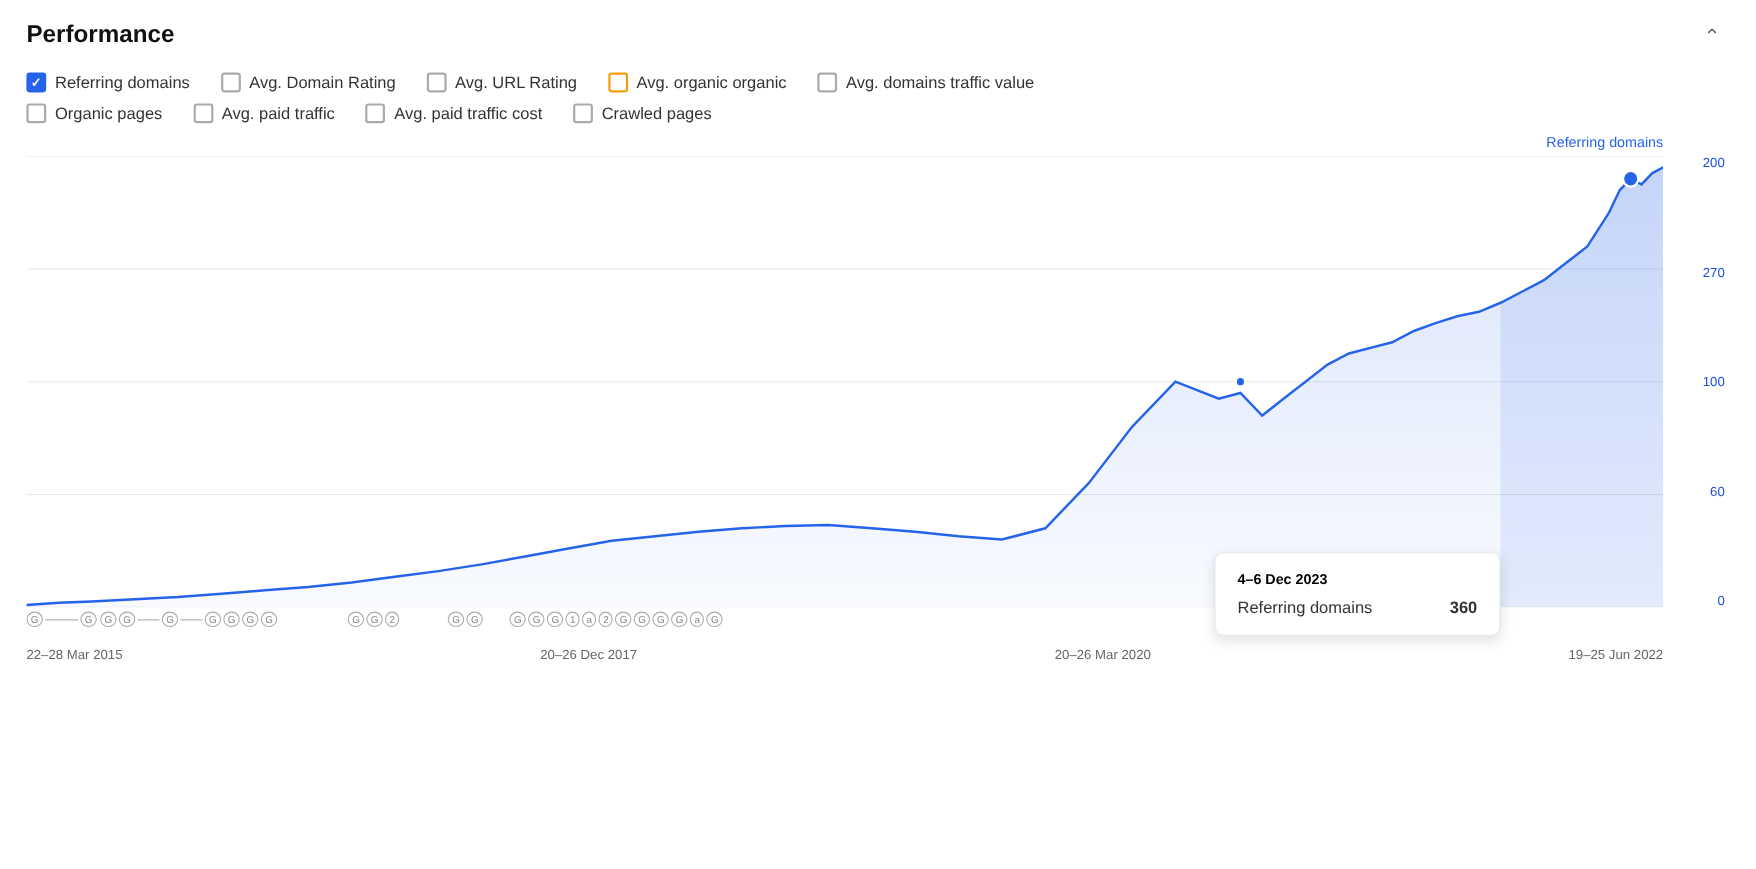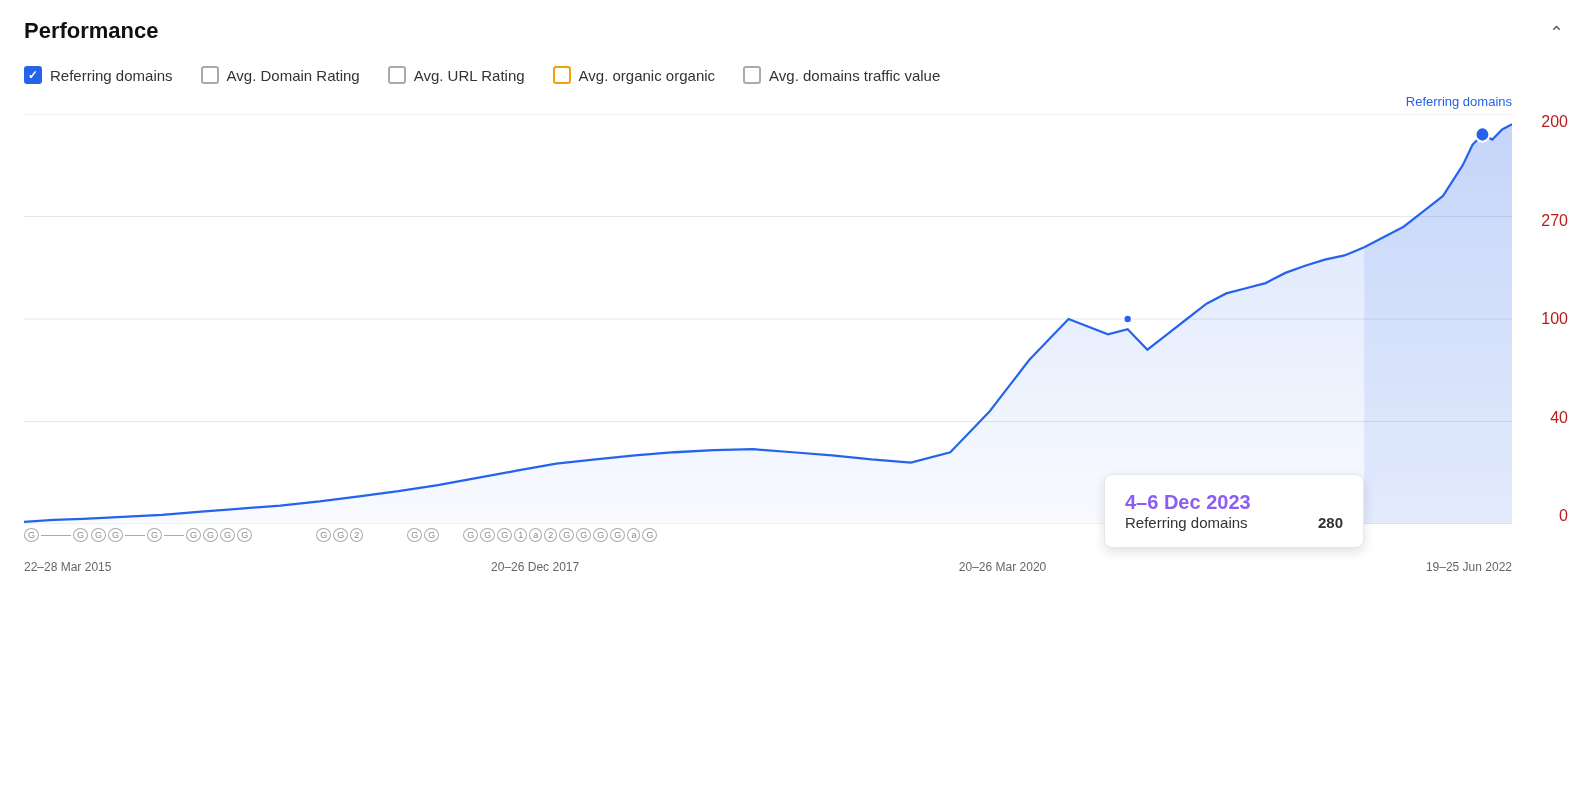--- a/index.html
+++ b/index.html
@@ -114,22 +114,22 @@
       bottom: 60px;
       width: 58px;
       display: flex;
       flex-direction: column;
       justify-content: space-between;
       align-items: flex-end;
       padding-right: 4px;
     }
 
     .y-axis-label {
-      font-size: 16px;
-      color: #b91c1c;
+      font-size: 12px;
+      color: #1d4ed8;
       line-height: 1;
     }
 
     .x-axis {
       position: absolute;
       bottom: 10px;
       left: 0;
       right: 60px;
       display: flex;
       justify-content: space-between;
@@ -148,24 +148,24 @@
       background: #fff;
       border: 1px solid #e5e7eb;
       border-radius: 8px;
       padding: 16px 20px;
       box-shadow: 0 4px 12px rgba(0,0,0,0.12);
       z-index: 10;
       min-width: 260px;
     }
 
     .tooltip-date {
-      font-size: 20px;
+      font-size: 13px;
       font-weight: 700;
-      color: #8b5cf6;
-      margin-bottom: 0;
+      color: #000000;
+      margin-bottom: 10px;
     }
 
     .tooltip-row {
       display: flex;
       justify-content: space-between;
       align-items: center;
       font-size: 15px;
       color: #333;
     }
 
@@ -215,30 +215,48 @@
       <span class="checkbox-box checked-orange"></span>
       <span>Avg. organic organic</span>
     </label>
 
     <label class="checkbox-item">
       <span class="checkbox-box"></span>
       <span>Avg. domains traffic value</span>
     </label>
   </div>
 
+  <div class="checkboxes-row2">
+    <label class="checkbox-item">
+      <span class="checkbox-box"></span>
+      <span>Organic pages</span>
+    </label>
+    <label class="checkbox-item">
+      <span class="checkbox-box"></span>
+      <span>Avg. paid traffic</span>
+    </label>
+    <label class="checkbox-item">
+      <span class="checkbox-box"></span>
+      <span>Avg. paid traffic cost</span>
+    </label>
+    <label class="checkbox-item">
+      <span class="checkbox-box"></span>
+      <span>Crawled pages</span>
+    </label>
+  </div>
 
   <div class="chart-area">
 
     <div class="chart-label-top-right">Referring domains</div>
 
     <div class="y-axis">
       <span class="y-axis-label">200</span>
       <span class="y-axis-label">270</span>
       <span class="y-axis-label">100</span>
-      <span class="y-axis-label">40</span>
+      <span class="y-axis-label">60</span>
       <span class="y-axis-label">0</span>
     </div>
 
     <div class="chart-svg-container">
       <svg id="main-chart" width="100%" height="100%" viewBox="0 0 1510 400" preserveAspectRatio="none">
         <defs>
           <linearGradient id="fillGrad" x1="0" y1="0" x2="0" y2="1">
             <stop offset="0%" stop-color="#2563eb" stop-opacity="0.18"></stop>
             <stop offset="100%" stop-color="#2563eb" stop-opacity="0.03"></stop>
           </linearGradient>
@@ -329,17 +347,17 @@
       <span style="border:1px solid #aaa;border-radius:50%;padding:1px 3px;font-size:9px;cursor:pointer;">G</span>
       <span style="border:1px solid #aaa;border-radius:50%;padding:1px 3px;font-size:9px;cursor:pointer;">G</span>
       <span style="border:1px solid #aaa;border-radius:50%;padding:1px 3px;font-size:9px;cursor:pointer;">a</span>
       <span style="border:1px solid #aaa;border-radius:50%;padding:1px 3px;font-size:9px;cursor:pointer;">G</span>
     </div>
 
     <div class="tooltip" style="left: 1080px; top: 380px;">
       <div class="tooltip-date">4–6 Dec 2023</div>
       <div class="tooltip-row">
         <span>Referring domains</span>
-        <span class="tooltip-value">280</span>
+        <span class="tooltip-value">360</span>
       </div>
     </div>
   </div>
 </div>
 
 </body></html>

